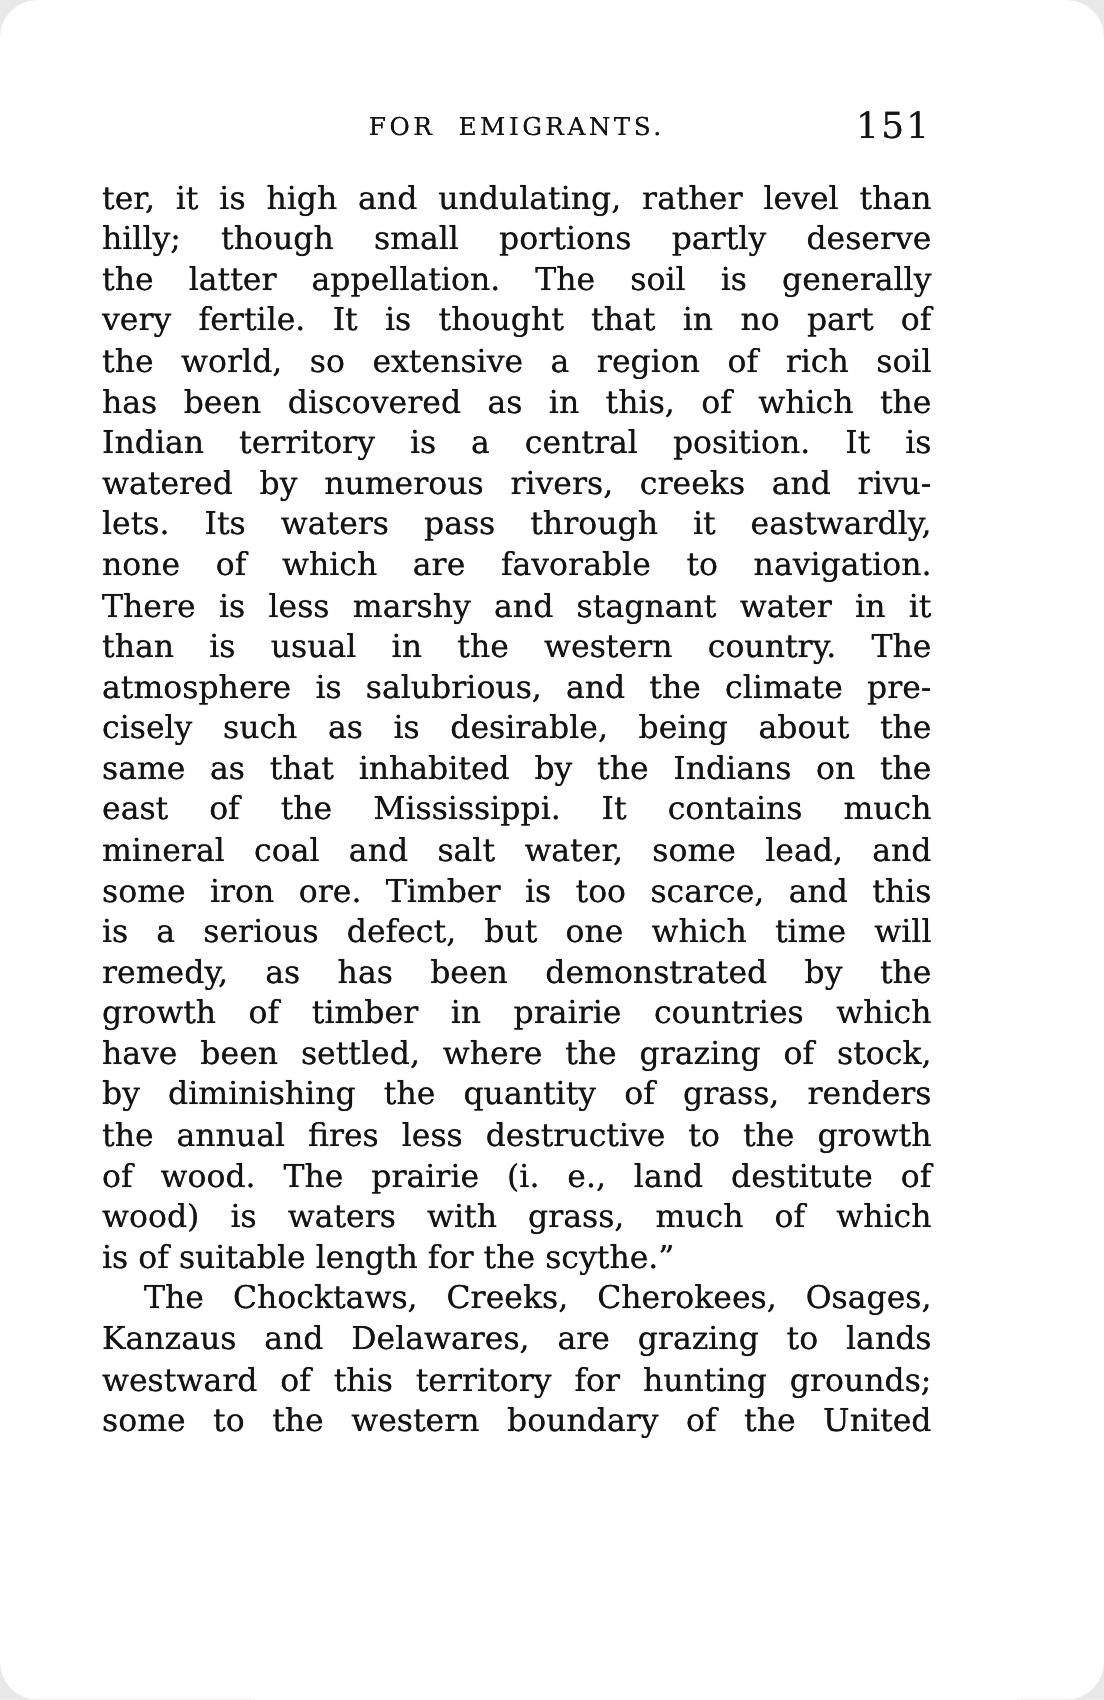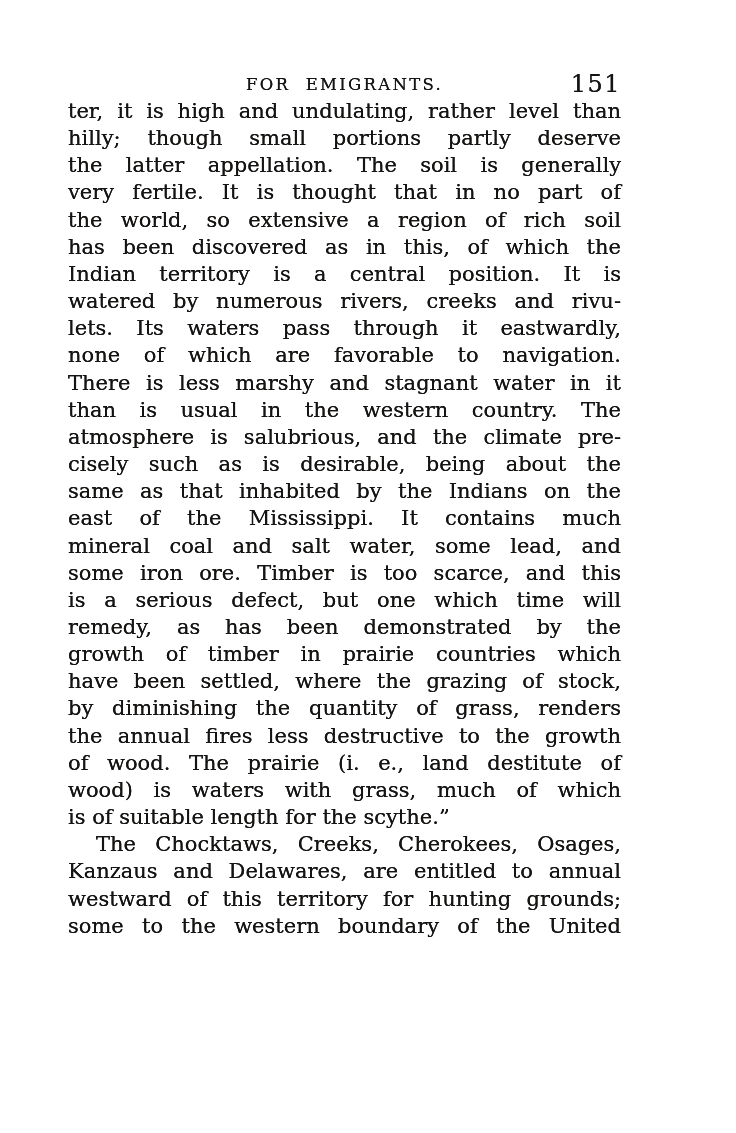--- a/index.html
+++ b/index.html
@@ -4,38 +4,40 @@
 <style>
   html, body { margin:0; padding:0; background:#e8e8e8; }
   .page {
     position:relative;
     width:736px; height:1133px;
     background:#ffffff;
     color:#161412;
     font-family:"DejaVu Serif", "Liberation Serif", serif;
     overflow:hidden;
     margin:0 auto;
+    border-radius:25px;
   }
   .column { position:absolute; left:68px; top:72px; width:553px; }
 
   .header { position:relative; height:26px; }
   .running-title {
     position:absolute; left:50%; top:3px;
     transform:translateX(-50%);
     font-size:16.5px; letter-spacing:2.3px; word-spacing:8px;
     white-space:nowrap;
     text-shadow:0 0 0.4px rgba(0,0,0,0.85);
   }
   .page-number {
     position:absolute; right:0; top:-2px;
     font-size:24px; letter-spacing:1.5px;
     text-shadow:0 0 0.4px rgba(0,0,0,0.85);
   }
 
   .body {
+    margin-top:21px;
     font-size:21px;
     line-height:27.15px;
     text-shadow:0 0 0.45px rgba(0,0,0,0.9);
   }
   .line { text-align:justify; text-align-last:justify; }
   .line.last { text-align:right; text-align-last:left; }
   .line.indent { text-indent:28px; }
   .para { margin:0; padding:0; }
 </style>
 </head>
@@ -76,20 +78,20 @@
         <div class="line">have been settled, where the grazing of stock,</div>
         <div class="line">by diminishing the quantity of grass, renders</div>
         <div class="line">the annual fires less destructive to the growth</div>
         <div class="line">of wood. The prairie (i. e., land destitute of</div>
         <div class="line">wood) is waters with grass, much of which</div>
         <div class="line last">is of suitable length for the scythe.”</div>
       </div>
 
       <div class="para">
         <div class="line indent">The Chocktaws, Creeks, Cherokees, Osages,</div>
-        <div class="line">Kanzaus and Delawares, are entitled to annual</div>
+        <div class="line">Kanzaus and Delawares, are grazing to lands</div>
         <div class="line">westward of this territory for hunting grounds;</div>
         <div class="line">some to the western boundary of the United</div>
       </div>
 
     </div>
   </div>
 </div>
 
 </body></html>

